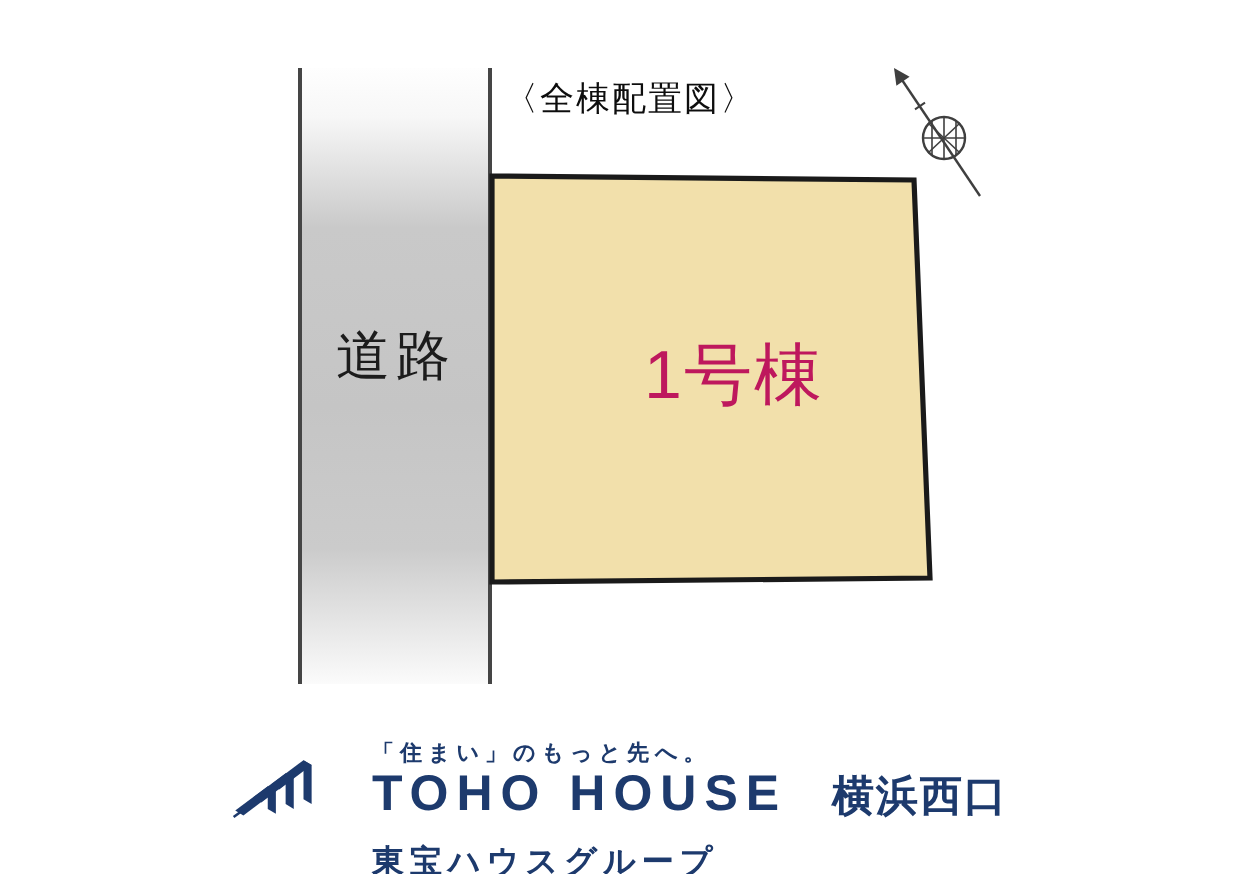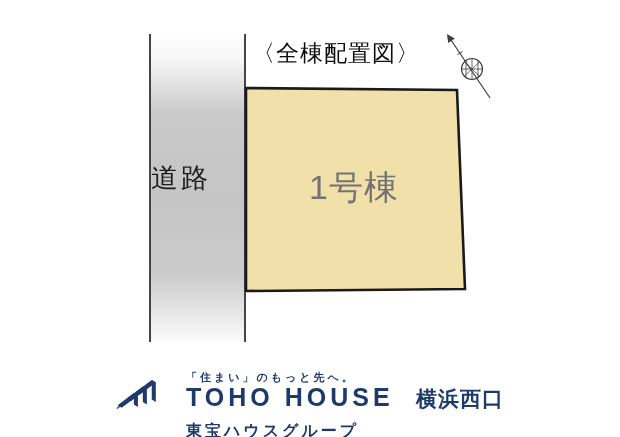--- a/index.html
+++ b/index.html
@@ -11,36 +11,36 @@
   .road{
     position:absolute;left:151px;top:34px;width:94px;height:308px;
     background:linear-gradient(to bottom,
       #fefefe 0%, #f7f7f7 8%, #c9c9c9 26%, #c5c5c5 55%,
       #cbcbcb 78%, #eeeeee 94%, #fbfbfb 100%);
   }
   .road-line{position:absolute;top:34px;height:308px;width:2px;background:#454545;}
   .road-line.left{left:149px;}
   .road-line.right{left:244px;}
   .road-label{
-    position:absolute;left:0;top:126px;width:94px;text-align:left;
+    position:absolute;left:0;top:126px;width:94px;text-align:center;
     font-family:"Liberation Serif","DejaVu Serif",serif;
     font-size:27px;color:#1c1c1c;letter-spacing:3px;
   }
   
   .title{
     position:absolute;left:252px;top:38px;
-    font-size:23px;color:#0d0d0d;letter-spacing:1px;white-space:nowrap;
+    font-size:17px;color:#0d0d0d;letter-spacing:1px;white-space:nowrap;
   }
   
   .plot-svg{position:absolute;left:0;top:0;width:620px;height:437px;pointer-events:none;}
   .plot-poly{stroke:#1a1a1a;stroke-width:2.6;}
   .plot-label{
     position:absolute;left:246px;top:88px;width:216px;height:200px;
     display:flex;align-items:center;justify-content:center;
-    font-size:34px;color:#737373;letter-spacing:1px;
+    font-size:34px;color:#be185d;letter-spacing:1px;padding-left:13px;
   }
   
   .compass{position:absolute;left:440px;top:25px;width:60px;height:80px;}
   .compass line,.compass circle,.compass path{stroke:#3f3f3f;fill:none;}
   .compass .head{fill:#3f3f3f;stroke:none;}
   
   .footer{
     position:absolute;left:0;top:371px;width:620px;
     display:flex;justify-content:center;align-items:flex-start;gap:18px;
   }

